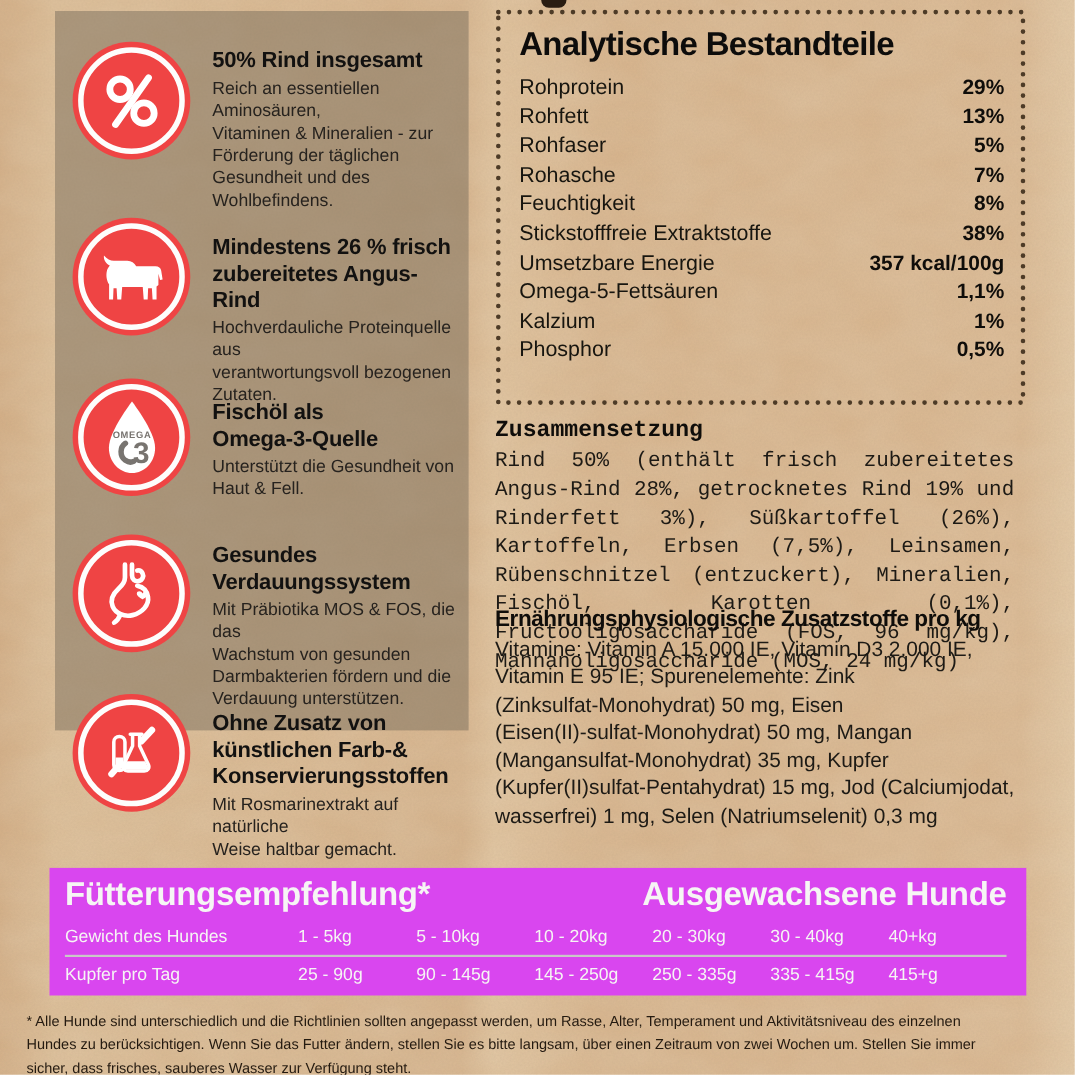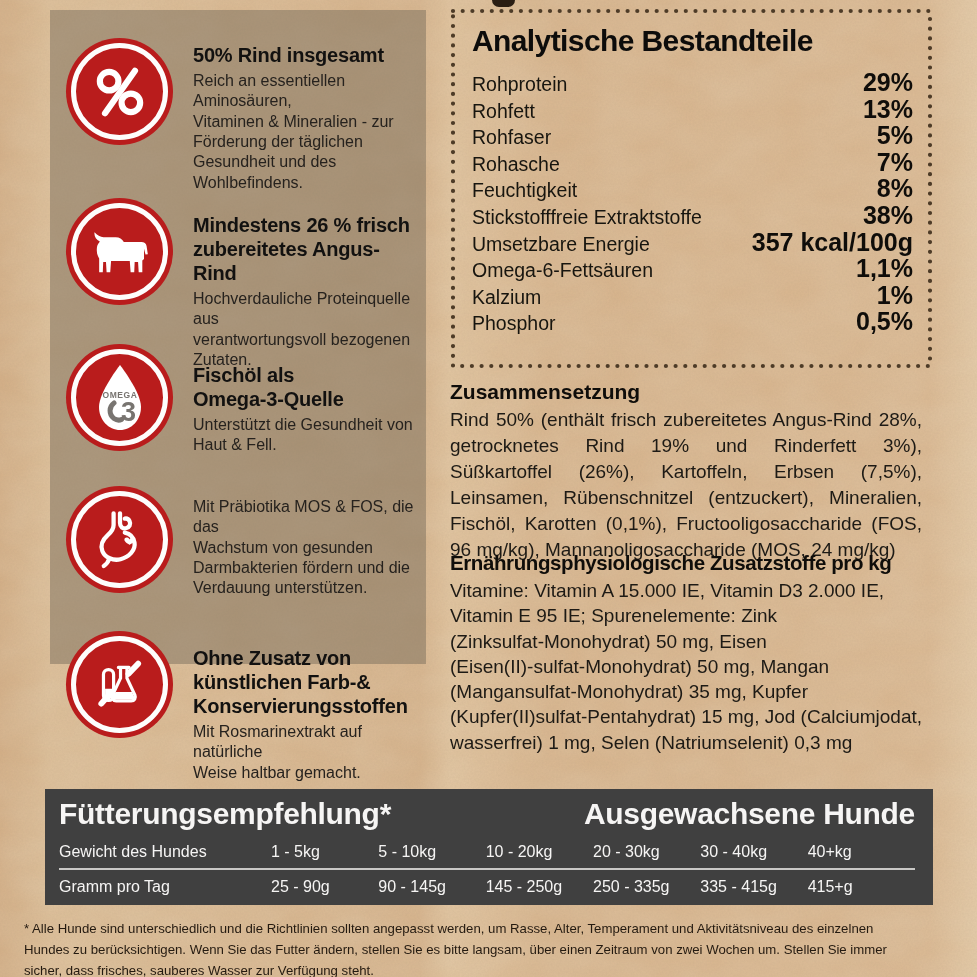--- a/index.html
+++ b/index.html
@@ -13,51 +13,51 @@
 
   
   .top-mark{position:absolute;left:492px;top:0;width:23px;height:7px;background:#2a1d12;border-radius:0 0 7px 7px;}
 
   
   .left-panel{position:absolute;left:50px;top:10px;width:376px;height:654px;
     background:rgba(118,106,90,0.48);}
   .feature{position:absolute;left:16px;display:flex;gap:20px;width:352px;}
   .f1{top:28px}.f2{top:188px}.f3{top:334px}.f4{top:476px}.f5{top:621px}
   .icon-circle{flex:0 0 107px;width:107px;height:107px;border-radius:50%;
-    background:#b91c1c;position:relative;}
+    background:#ef4444;position:relative;}
   .icon-ring{position:absolute;inset:5px;border:5px solid #fdfdfc;border-radius:50%;}
   .icon-art{position:absolute;inset:0;display:flex;align-items:center;justify-content:center;}
   .f-text{width:238px;}
   .f1 .f-text{margin-top:5px}.f2 .f-text{margin-top:15px}.f3 .f-text{margin-top:19px}
   .f4 .f-text{margin-top:7px}.f5 .f-text{margin-top:15px}
   .f-title{font-size:20px;font-weight:bold;color:#121110;line-height:1.2;white-space:pre-line;letter-spacing:-0.2px;}
   .f-body{font-size:16px;color:#26221e;line-height:1.27;margin-top:4px;white-space:pre-line;}
 
   
   .analytical{position:absolute;left:450px;top:8px;width:483px;height:361px;box-sizing:border-box;
     padding:14px 20px 10px 22px;}
   .dotted-frame{position:absolute;inset:0;}
   .ana-title{font-size:30px;font-weight:bold;color:#0d0c0b;letter-spacing:-0.6px;margin:2px 0 10px 0;}
   .ana-row{display:flex;justify-content:space-between;align-items:baseline;height:26.6px;}
   .ana-label{font-size:19.5px;color:#17150f;}
-  .ana-value{font-size:25px;font-weight:bold;color:#0f0d0a;}
-
-  
-  .composition{position:absolute;left:450px;top:380px;width:472px;}
+  .ana-value{font-size:19px;font-weight:bold;color:#0f0d0a;}
+
+  
+  .composition{position:absolute;left:450px;top:380px;width:472px;font-family:Liberation Mono, monospace;}
   .sec-title{font-size:21px;font-weight:bold;color:#0f0d0a;margin:0 0 3px 0;}
   .composition .sec-body{font-size:19px;color:#1d1a15;line-height:1.37;text-align:justify;}
 
   
   .additives{position:absolute;left:450px;top:551px;width:487px;}
   .additives .sec-title{font-size:20.5px;letter-spacing:-0.4px;white-space:nowrap;}
   .additives .sec-body{font-size:19px;color:#1d1a15;line-height:1.33;white-space:pre-line;}
 
   
   .feeding{position:absolute;left:45px;top:789px;width:888px;height:116px;box-sizing:border-box;
-    background:#404040;color:#f6f5f4;padding:6px 18px 6px 14px;}
+    background:#d946ef;color:#f6f5f4;padding:6px 18px 6px 14px;}
   .feed-head{display:flex;justify-content:space-between;align-items:baseline;margin-top:2px;}
   .feed-title,.feed-subtitle{font-size:30px;font-weight:bold;letter-spacing:-0.3px;}
   .feed-rows{margin-top:5px;}
   .feed-row{display:flex;align-items:center;height:31px;font-size:16px;}
   .feed-row-label{flex:0 0 212px;}
   .feed-col{flex:1;text-align:left;}
   .feed-sep{border-top:2px solid #c9c8c6;margin:1px 0 1px 0;}
 
   
   .footnote{position:absolute;left:24px;top:918px;width:938px;font-size:13.2px;
@@ -150,20 +150,22 @@
         <div class="icon-art">
           <svg width="64" height="64" viewBox="0 0 60 60">
             <path fill="none" stroke="#fff" stroke-width="4" stroke-linecap="round" d="M24 5 L24 16 C24 20 22 22.5 18.5 25.5 C13.5 30 11.5 35.5 13.5 40.5 C16 46.5 23.5 49.8 30.5 48 C38.5 46 44.8 39.5 43.6 32.5 C42.8 27.5 39.5 24 34.5 23"></path>
             <path fill="none" stroke="#fff" stroke-width="4" stroke-linecap="round" d="M30 5 L30 14 C30 17.6 32.6 19.6 35.6 19 C38.9 18.4 40.4 15 38.9 12.2 C38 10.5 36.2 9.6 34.5 10"></path>
             <path fill="none" stroke="#fff" stroke-width="4" stroke-linecap="round" d="M20 47.5 C19 50.5 17.3 52.8 14.8 54.4"></path>
             <path fill="#fff" d="M39 29.5 c1.2 -2.4 4.9 -2.4 4.9 0.3 c0 2.4 -4.9 4.7 -4.9 4.7 c0 0 -4.9 -2.3 -4.9 -4.7 c0 -2.7 3.7 -2.7 4.9 -0.3 z"></path>
           </svg>
         </div>
       </div>
       <div class="f-text">
+        <div class="f-title">Gesundes
+Verdauungssystem</div>
         <div class="f-body">Mit Präbiotika MOS &amp; FOS, die das
 Wachstum von gesunden
 Darmbakterien fördern und die
 Verdauung unterstützen.</div>
       </div>
     </div>
 
     <div class="feature f5">
       <div class="icon-circle">
         <div class="icon-ring"></div>
@@ -216,21 +218,21 @@
       </div>
     <div class="ana-row">
         <span class="ana-label">Stickstofffreie Extraktstoffe</span>
         <span class="ana-value">38%</span>
       </div>
     <div class="ana-row">
         <span class="ana-label">Umsetzbare Energie</span>
         <span class="ana-value">357 kcal/100g</span>
       </div>
     <div class="ana-row">
-        <span class="ana-label">Omega-6-Fettsäuren</span>
+        <span class="ana-label">Omega-5-Fettsäuren</span>
         <span class="ana-value">1,1%</span>
       </div>
     <div class="ana-row">
         <span class="ana-label">Kalzium</span>
         <span class="ana-value">1%</span>
       </div>
     <div class="ana-row">
         <span class="ana-label">Phosphor</span>
         <span class="ana-value">0,5%</span>
       </div>
@@ -262,21 +264,21 @@
         <span class="feed-row-label">Gewicht des Hundes</span>
         <span class="feed-col">1 - 5kg</span>
         <span class="feed-col">5 - 10kg</span>
         <span class="feed-col">10 - 20kg</span>
         <span class="feed-col">20 - 30kg</span>
         <span class="feed-col">30 - 40kg</span>
         <span class="feed-col">40+kg</span>
       </div>
       <div class="feed-sep"></div>
       <div class="feed-row">
-        <span class="feed-row-label">Gramm pro Tag</span>
+        <span class="feed-row-label">Kupfer pro Tag</span>
         <span class="feed-col">25 - 90g</span>
         <span class="feed-col">90 - 145g</span>
         <span class="feed-col">145 - 250g</span>
         <span class="feed-col">250 - 335g</span>
         <span class="feed-col">335 - 415g</span>
         <span class="feed-col">415+g</span>
       </div>
     </div>
   </div>
 

